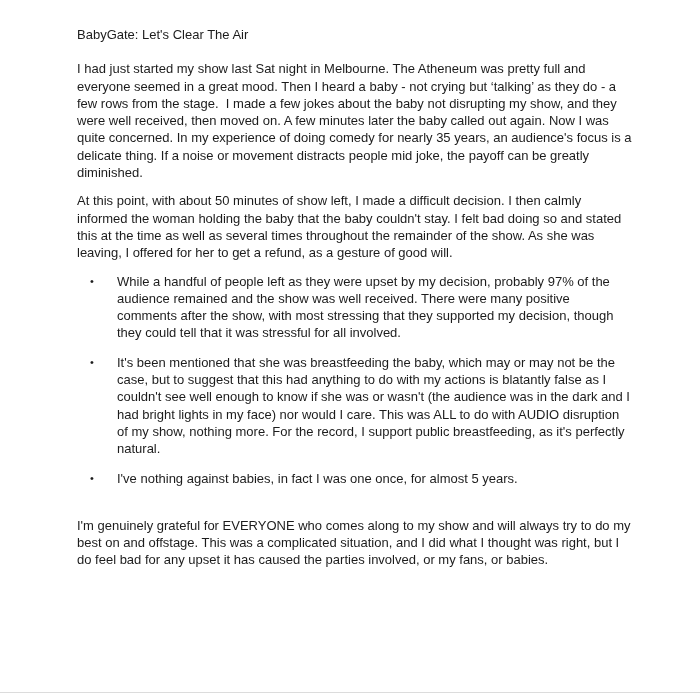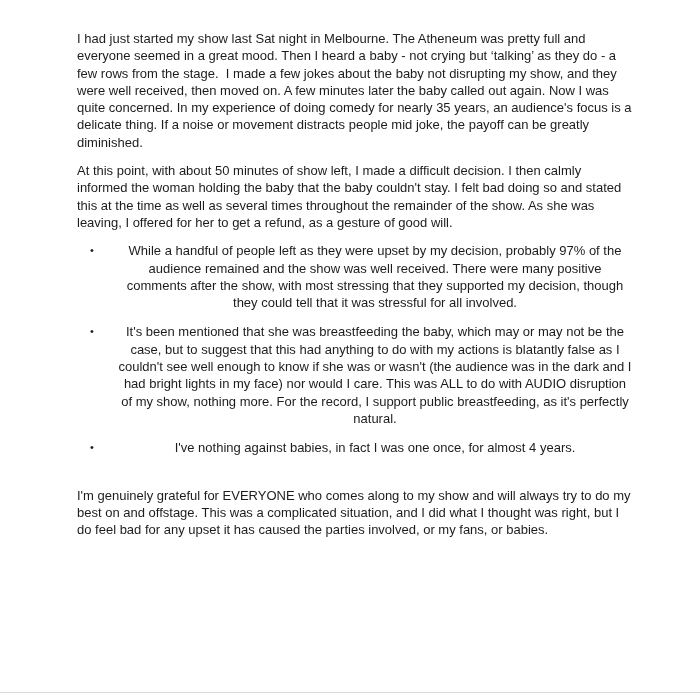--- a/index.html
+++ b/index.html
@@ -39,39 +39,39 @@
     margin: 0 0 12px 0;
   }
   .bullet-glyph {
     flex: 0 0 27px;
     font-size: 11px;
     line-height: 17.3px;
   }
   .bullet-text {
     flex: 1 1 auto;
     white-space: pre-wrap;
-    text-align: center;
   }
   .closing {
     margin-top: 30px;
   }
   .bottom-divider {
     position: absolute;
     left: 0;
     right: 0;
     top: 692px;
     height: 1px;
     background: #dcdcdc;
   }
 </style>
 </head>
 <body>
 
 <div class="document">
 
+  <div class="doc-title">BabyGate: Let's Clear The Air</div>
 
   <p class="para">I had just started my show last Sat night in Melbourne. The Atheneum was pretty full and everyone seemed in a great mood. Then I heard a baby - not crying but ‘talking’ as they do - a few rows from the stage.  I made a few jokes about the baby not disrupting my show, and they were well received, then moved on. A few minutes later the baby called out again. Now I was quite concerned. In my experience of doing comedy for nearly 35 years, an audience's focus is a delicate thing. If a noise or movement distracts people mid joke, the payoff can be greatly diminished.</p>
 
   <p class="para">At this point, with about 50 minutes of show left, I made a difficult decision. I then calmly informed the woman holding the baby that the baby couldn't stay. I felt bad doing so and stated this at the time as well as several times throughout the remainder of the show. As she was leaving, I offered for her to get a refund, as a gesture of good will.</p>
 
 
 
 
   <div class="bullet-list">
 
@@ -80,21 +80,21 @@
       <span class="bullet-text">While a handful of people left as they were upset by my decision, probably 97% of the audience remained and the show was well received. There were many positive comments after the show, with most stressing that they supported my decision, though they could tell that it was stressful for all involved.</span>
     </div>
 
     <div class="bullet-item">
       <span class="bullet-glyph">•</span>
       <span class="bullet-text">It's been mentioned that she was breastfeeding the baby, which may or may not be the case, but to suggest that this had anything to do with my actions is blatantly false as I couldn't see well enough to know if she was or wasn't (the audience was in the dark and I had bright lights in my face) nor would I care. This was ALL to do with AUDIO disruption of my show, nothing more. For the record, I support public breastfeeding, as it's perfectly natural.</span>
     </div>
 
     <div class="bullet-item">
       <span class="bullet-glyph">•</span>
-      <span class="bullet-text">I've nothing against babies, in fact I was one once, for almost 4 years.</span>
+      <span class="bullet-text">I've nothing against babies, in fact I was one once, for almost 5 years.</span>
     </div>
 
   </div>
 
   <p class="para closing">I'm genuinely grateful for EVERYONE who comes along to my show and will always try to do my best on and offstage. This was a complicated situation, and I did what I thought was right, but I do feel bad for any upset it has caused the parties involved, or my fans, or babies.</p>
 
 </div>
 
 <div class="bottom-divider"></div>
 

